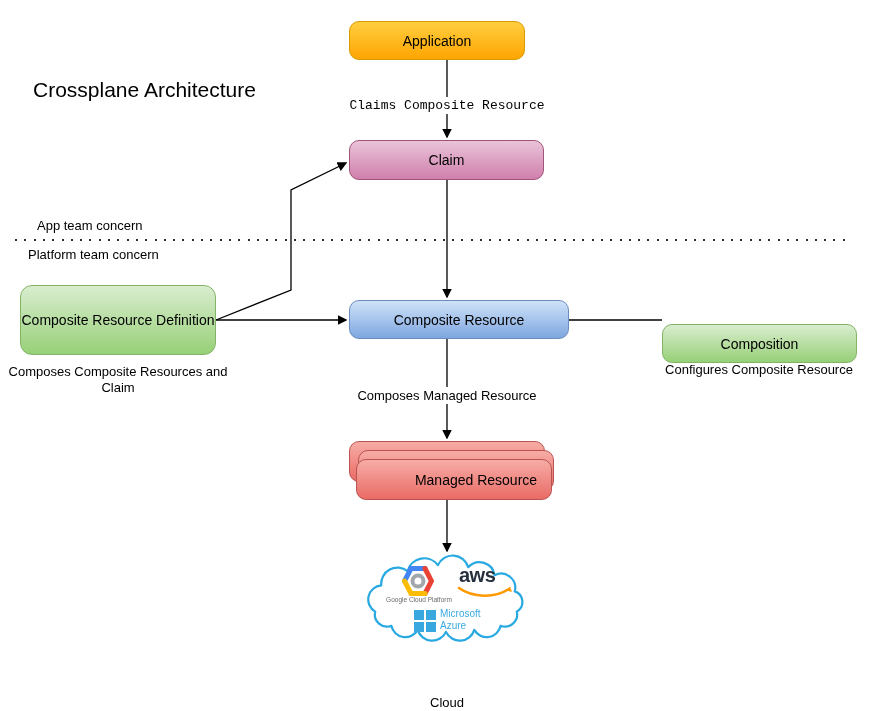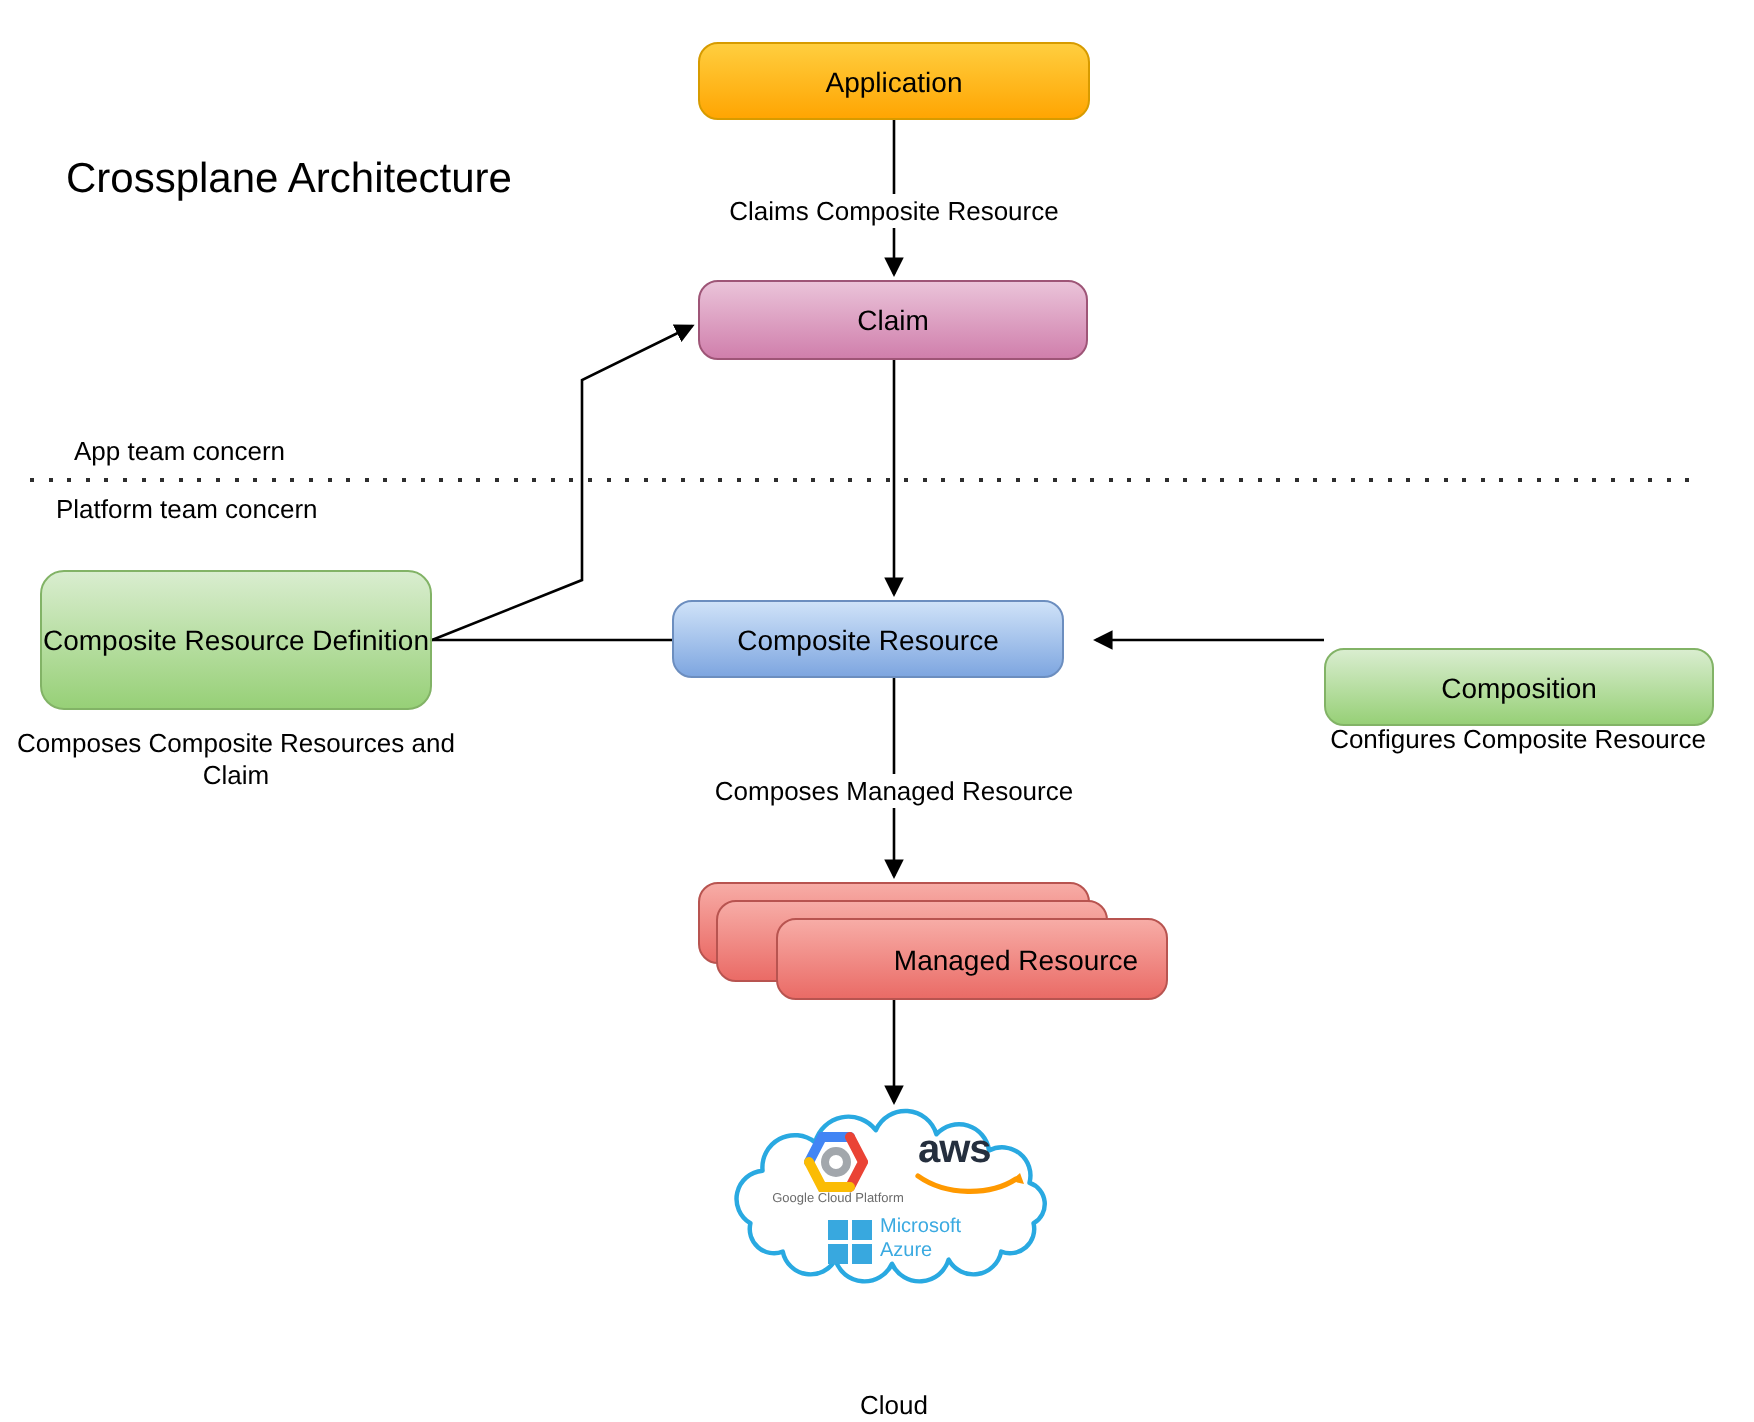--- a/index.html
+++ b/index.html
@@ -6,38 +6,38 @@
   .canvas{
     position:relative;width:877px;height:711px;background:#fff;overflow:hidden;
     font-family:"Liberation Sans","DejaVu Sans",sans-serif;color:#000;
   }
   .overlay{position:absolute;left:0;top:0;width:877px;height:711px;z-index:1;pointer-events:none;}
   .title{position:absolute;left:33px;top:78px;font-size:21px;color:#000;z-index:3;white-space:nowrap;}
   .node{
     position:absolute;z-index:2;display:flex;align-items:center;justify-content:center;
     font-size:14px;white-space:nowrap;border-radius:10px;box-sizing:border-box;
   }
-  .node-application{left:349px;top:21px;width:196px;height:39px;
+  .node-application{left:349px;top:21px;width:176px;height:39px;
     background:linear-gradient(180deg,#ffce3f,#ffa502);border:1px solid #d79b00;}
   .node-claim{left:349px;top:140px;width:195px;height:40px;
     background:linear-gradient(180deg,#eac3d9,#d07fac);border:1px solid #9e5577;}
-  .node-composite{left:336px;top:300px;width:196px;height:39px;
+  .node-composite{left:349px;top:300px;width:220px;height:39px;
     background:linear-gradient(180deg,#cfe2f8,#7ea6e0);border:1px solid #6c8ebf;}
   .node-crd{left:20px;top:285px;width:196px;height:70px;border-radius:12px;
     background:linear-gradient(180deg,#d9edcf,#97d077);border:1px solid #82b366;}
   .node-composition{left:662px;top:300px;width:195px;height:39px;
     background:linear-gradient(180deg,#d9edcf,#97d077);border:1px solid #82b366;margin-top:24px;}
   .managed{
     position:absolute;width:196px;height:41px;border-radius:10px;box-sizing:border-box;
     background:linear-gradient(180deg,#f7aca6,#ea6b66);border:1px solid #b85450;
     display:flex;align-items:center;justify-content:center;font-size:14px;white-space:nowrap;
   }
   .managed-back{left:349px;top:441px;z-index:2;}
   .managed-mid{left:358px;top:450px;z-index:3;}
-  .managed-front{left:388px;top:459px;z-index:4;padding-left:44px;}
+  .managed-front{left:356px;top:459px;z-index:4;padding-left:44px;}
   .edge-label{
     position:absolute;z-index:3;background:#fff;font-size:13px;text-align:center;padding:1px 0;
   }
   .caption{position:absolute;z-index:3;font-size:13px;text-align:center;line-height:1.25;}
   .divider-line{
     position:absolute;left:15px;top:239px;width:834px;height:2px;z-index:1;
     background:repeating-linear-gradient(90deg,#2e2e2e 0 2px,transparent 2px 9.3px);
   }
   .divider-label{position:absolute;z-index:3;font-size:13px;white-space:nowrap;}
   .cloud-svg{position:absolute;left:361px;top:553px;z-index:2;}
@@ -96,21 +96,21 @@
   <div class="node node-composition">
     <span>Composition</span>
   </div>
 
   <div class="managed managed-back"></div>
   <div class="managed managed-mid"></div>
   <div class="managed managed-front">
     <span>Managed Resource</span>
   </div>
 
-  <div class="edge-label" style="left:337px;top:97px;width:220px;">Claims Composite Resource</div>
+  <div class="edge-label" style="left:337px;top:97px;width:220px;font-family:Liberation Mono, monospace;">Claims Composite Resource</div>
   <div class="edge-label" style="left:337px;top:387px;width:220px;">Composes Managed Resource</div>
 
   <div class="caption" style="left:8px;top:364px;width:220px;">Composes Composite Resources and Claim</div>
   <div class="caption" style="left:649px;top:362px;width:220px;">Configures Composite Resource</div>
   <div class="caption" style="left:407px;top:658px;width:80px;margin-top:37px;">Cloud Providers</div>
 
   <svg class="cloud-svg" width="172" height="91" viewBox="0 0 170 90">
     <path d="M14,58 A14,14 0 0 1 20,32 A16,16 0 0 1 46,18 A17,17 0 0 1 76,12 A16,16 0 0 1 106,14 A15,15 0 0 1 132,22 A14,14 0 0 1 152,38 A11,11 0 0 1 154,58 A12,12 0 0 1 138,72 A14,14 0 0 1 112,76 A15,15 0 0 1 84,78 A15,15 0 0 1 56,76 A14,14 0 0 1 30,72 A12,12 0 0 1 14,58 Z" fill="#ffffff" stroke="#29a9e1" stroke-width="2.2" stroke-linejoin="round"></path>
   </svg>
 

